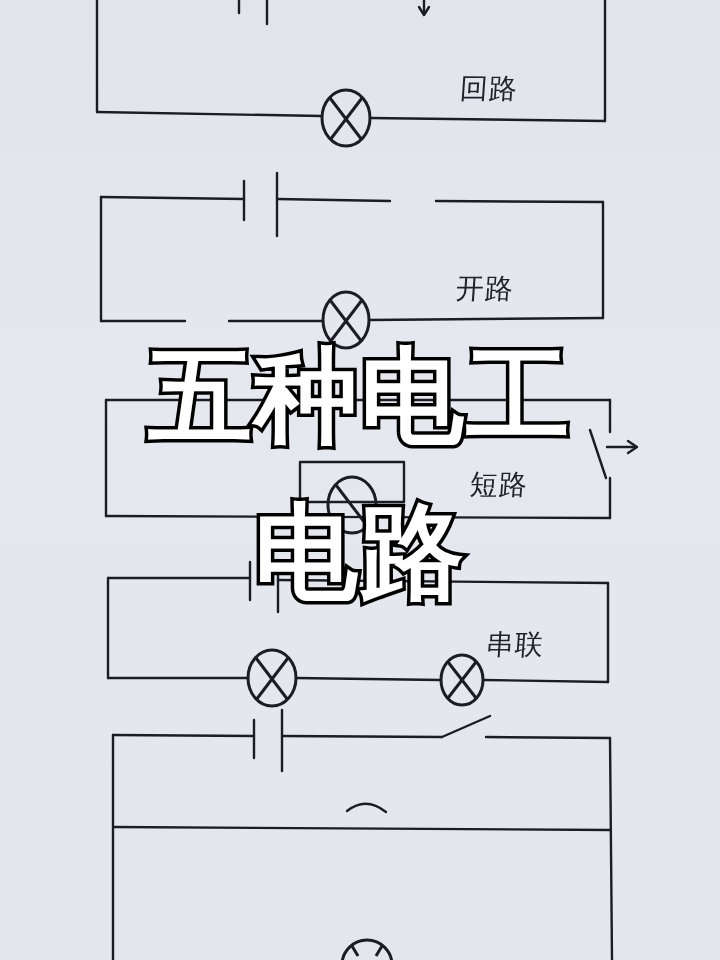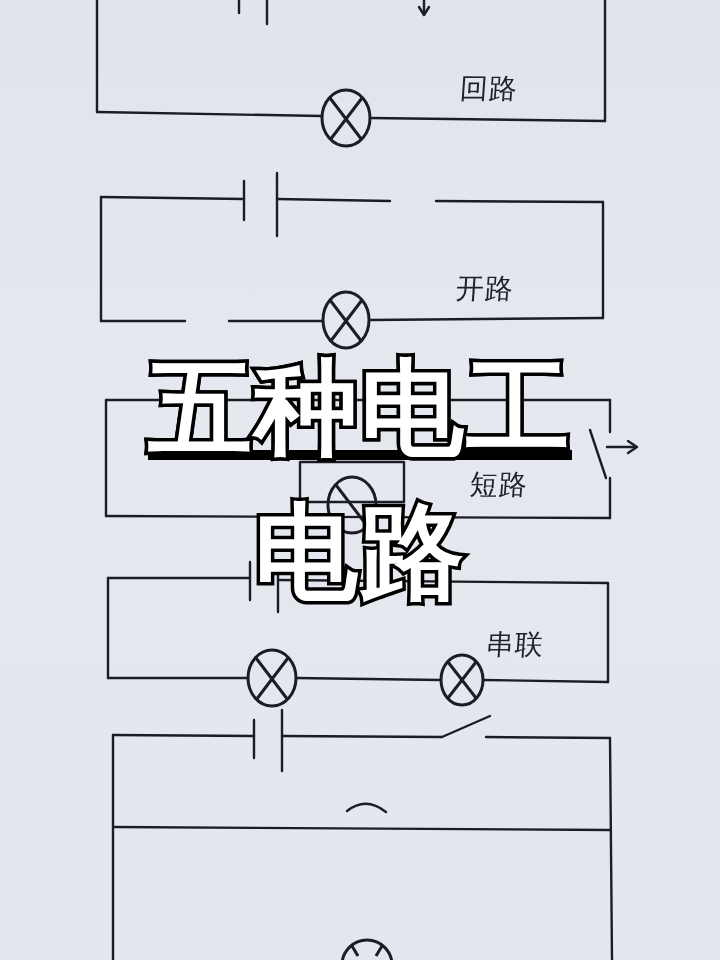--- a/index.html
+++ b/index.html
@@ -25,21 +25,21 @@
     }
     .title {
       position: absolute; left: 0; width: 720px; text-align: center;
       font-family: "DejaVu Sans", sans-serif;
       font-weight: 900; color: #ffffff;
       -webkit-text-stroke: 7px #000;
       paint-order: stroke fill;
       text-shadow: 0 0 1px #000;
       letter-spacing: 2px;
     }
-    .title.l1 { top: 348px; font-size: 104px; line-height: 120px; text-decoration: underline; }
+    .title.l1 { top: 336px; font-size: 104px; line-height: 120px; }
     .title.l2 { top: 492px; font-size: 104px; line-height: 120px; }
   </style>
 </head>
 <body>
 
 <div class="paper"></div>
 
 <svg class="circuits" viewBox="0 0 720 960">
 
   <g>

